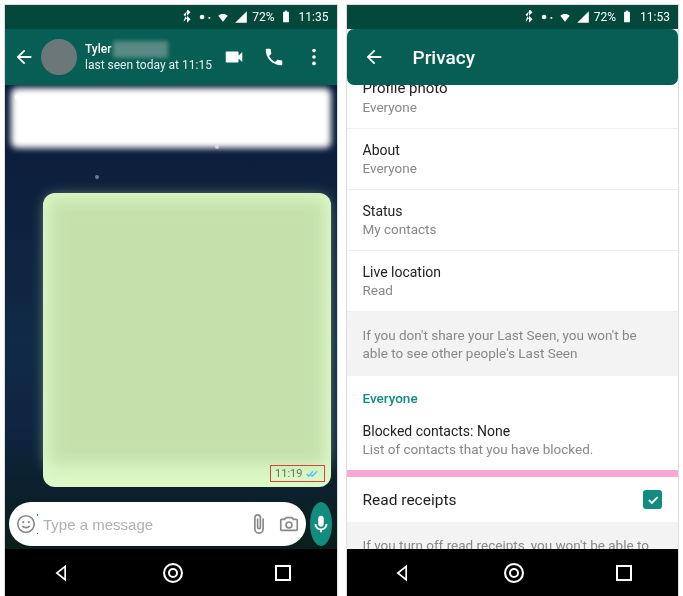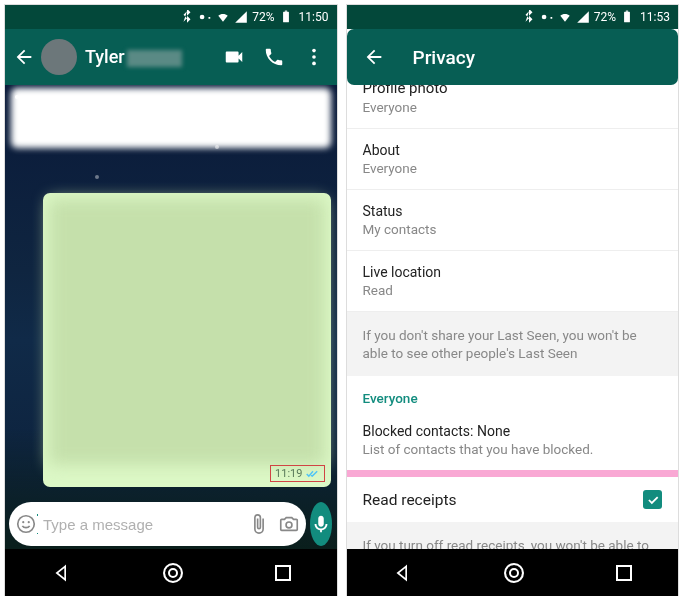--- a/index.html
+++ b/index.html
@@ -12,28 +12,28 @@
   .statusbar .clock { margin-left: 2px; }
 
   
   .chatbg { position: absolute; top: 80px; left: 0; right: 0; bottom: 48px; background: linear-gradient(to bottom, #0a1a3a 0%, #0f2540 40%, #102a48 55%, #0c1f38 100%); overflow:hidden; }
   .grass { position:absolute; bottom:0; left:0; right:0; height:120px; background: repeating-linear-gradient(90deg, transparent 0 2px, rgba(0,0,0,0) 2px 3px), linear-gradient(to top, #0a1f15 0%, rgba(10,31,21,0) 100%); opacity:0.8;}
   .stars { position:absolute; top:10px; left:10px; width:4px; height:4px; background:#fff; border-radius:50%; box-shadow: 40px 30px #fff8, 120px 15px #fff6, 200px 50px #fff8, 80px 80px #fff6;}
   .appbar { height: 56px; background: #075E54; color: #fff; display: flex; align-items: center; padding: 0 8px; position:relative; z-index:2;}
   .appbar .back { width: 24px; display:flex; align-items:center; }
   .appbar .avatar { width: 36px; height: 36px; border-radius: 50%; background: #6c777a; margin: 0 8px 0 4px; }
   .appbar .title-group { flex: 1; line-height: 1.2; }
-  .appbar .title { font-size: 18px; font-weight: 500; }
+  .appbar .title { font-size: 12px; font-weight: 500; }
   .appbar .subtitle { font-size: 12px; opacity: 0.9; }
   .appbar .blur-name { display:inline-block; width:55px; height:17px; background:#5a8a85; filter:blur(2px); vertical-align:middle; margin-left:2px;}
   .appbar .actions { display: flex; gap: 18px; padding-right:4px; }
   .appbar .actions svg { width: 22px; height: 22px; fill: #fff; }
 
   .msg-incoming { position:absolute; top: 3px; left: 6px; right: 6px; height: 60px; background: #fff; border-radius: 6px; filter: blur(3px); z-index:3;}
-  .msg-outgoing { position:absolute; top: 72px; left: 38px; right: 6px; bottom: 62px; background: #DCF8C6; border-radius: 7px; z-index:3; filter:blur(0);margin-top:36px;}
+  .msg-outgoing { position:absolute; top: 72px; left: 38px; right: 6px; bottom: 62px; background: #DCF8C6; border-radius: 12px; z-index:3; filter:blur(0);margin-top:36px;}
   .msg-outgoing .blur-body { position:absolute; top:6px; left:6px; right:6px; bottom:22px; background:#c5e0ab; filter:blur(8px); border-radius:4px;}
   .msg-outgoing .stamp-box { position:absolute; bottom:5px; right:6px; padding:1px 4px; border:1.5px solid #d04444; font-size:11px; color:#5a7a5a; display:flex; align-items:center; gap:3px;}
   .msg-outgoing .stamp-box svg { width:14px; height:10px; fill:none; stroke:#4fc3f7; stroke-width:2;}
 
   .inputbar { position:absolute; bottom:50px; left:4px; right:20px; height:46px; display:flex; align-items:center; gap:4px; z-index:5;}
   .input-pill { flex:1; height:44px; background:#fff; border-radius:22px; display:flex; align-items:center; padding:0 6px; }
   .input-pill svg { width:22px; height:22px; fill:#888; }
   .input-pill input { flex:1; border:none; outline:none; font-size:15px; padding:0 6px; color:#222;}
   .input-pill input::placeholder { color:#b0b0b0; }
   .input-pill .cursor-line { width:1px; height:20px; background:#128C7E; margin-right:-1px;}
@@ -79,32 +79,33 @@
           <path d="M12 20l8-10c-4-4-12-4-16 0z"></path>
         </svg>
     <svg viewBox="0 0 24 24">
           <path d="M2 22L22 2v20z"></path>
         </svg>
     <span>72%</span>
     <svg viewBox="0 0 24 24">
           <rect x="7" y="3" width="10" height="18" rx="1"></rect>
           <rect x="10" y="1" width="4" height="2"></rect>
         </svg>
-    <span class="clock">11:50</span>
+    <span class="clock">11:35</span>
   </div>
 
   <div class="appbar">
     <div class="back">
       <svg viewBox="0 0 24 24" width="22" height="22" fill="#fff">
             <path d="M20 11H7.8l5.6-5.6L12 4l-8 8 8 8 1.4-1.4L7.8 13H20z"></path>
           </svg>
     </div>
     <div class="avatar"></div>
     <div class="title-group">
       <div class="title"><span>Tyler</span><span class="blur-name"></span></div>
+      <div class="subtitle">last seen today at 11:15</div>
     </div>
     <div class="actions">
       <svg viewBox="0 0 24 24">
             <path d="M17 10.5V7c0-.6-.4-1-1-1H4c-.6 0-1 .4-1 1v10c0 .6.4 1 1 1h12c.6 0 1-.4 1-1v-3.5l4 4v-11z"></path>
           </svg>
       <svg viewBox="0 0 24 24">
             <path d="M6.6 10.8c1.4 2.8 3.8 5.1 6.6 6.6l2.2-2.2c.3-.3.7-.4 1-.2 1.1.4 2.4.6 3.6.6.6 0 1 .4 1 1V20c0 .6-.4 1-1 1C10.6 21 3 13.4 3 4c0-.6.4-1 1-1h3.5c.6 0 1 .4 1 1 0 1.2.2 2.5.6 3.6.1.4 0 .8-.2 1z"></path>
           </svg>
       <svg viewBox="0 0 24 24">
             <circle cx="12" cy="5" r="2"></circle>

